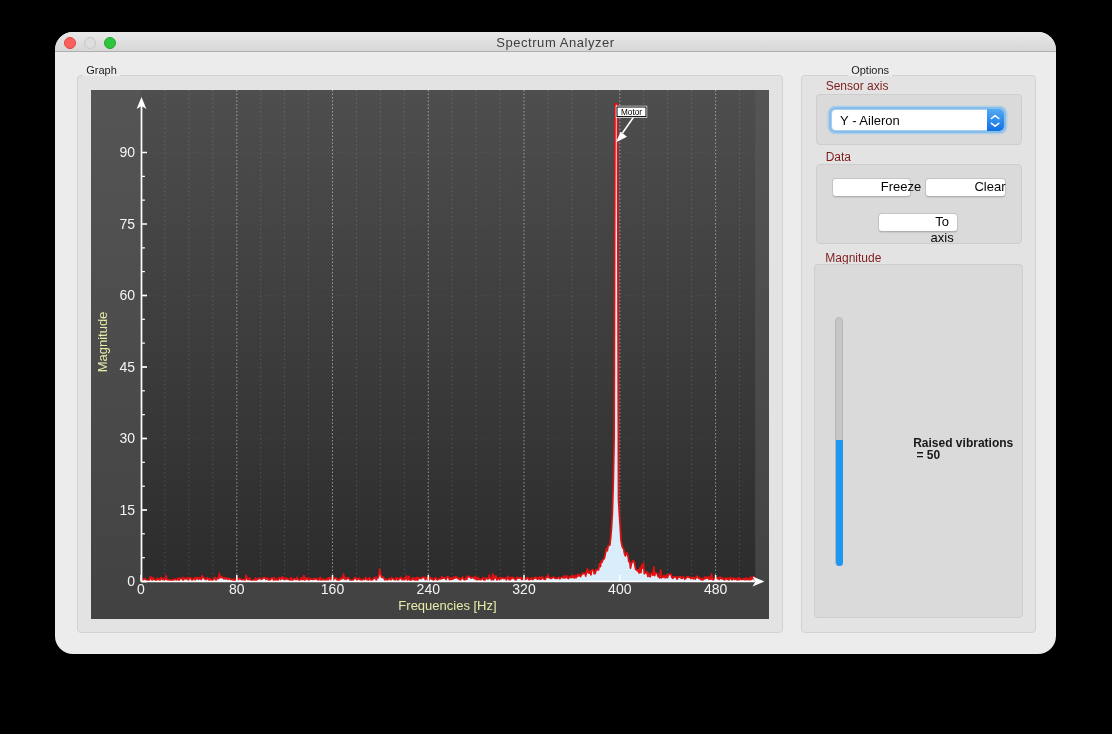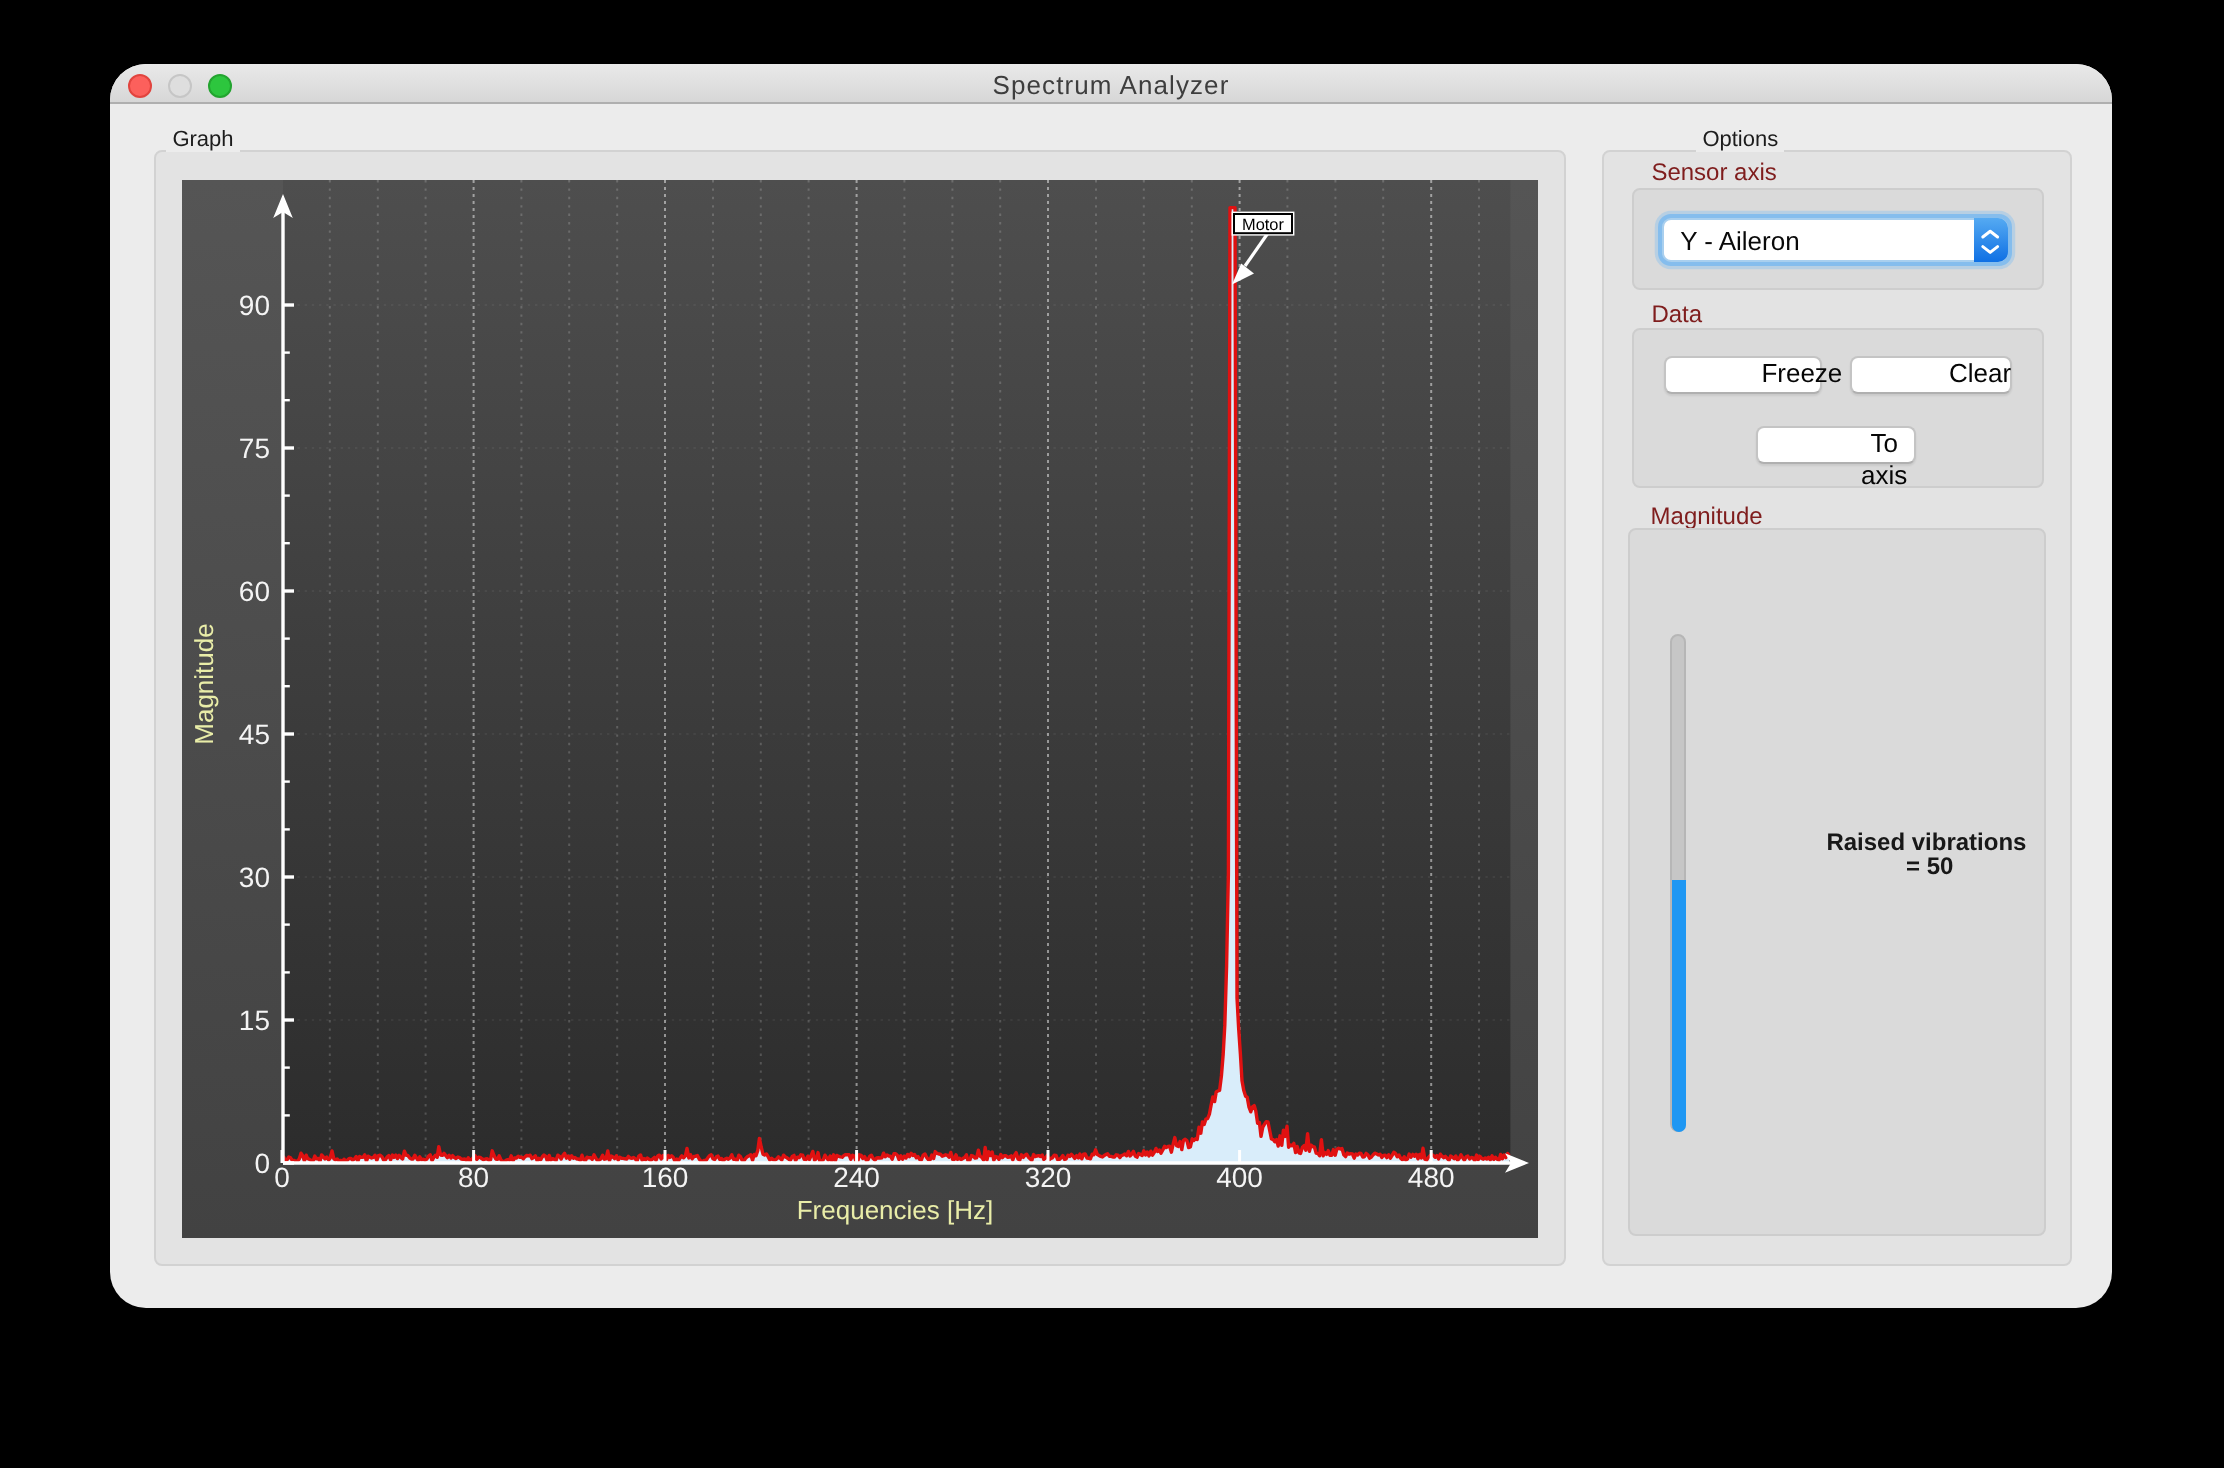--- a/index.html
+++ b/index.html
@@ -14,21 +14,21 @@
 .gbox { position:absolute; background:#e3e3e3; border:1px solid #d2d2d2; border-radius:4px; }
 .gbox2 { position:absolute; background:#dadada; border:1px solid #cdcdcd; border-radius:4px; }
 .glabel2 { position:absolute; font-size:12px; color:#7f1d1d; }
 #plot { position:absolute; left:13.2px; top:13.2px; width:678px; height:529px; }
 .btn { position:absolute; background:#fff; border:1px solid #c4c4c4; border-bottom-color:#b0b0b0; border-radius:4px; font-size:13px; color:#060606; text-align:center; line-height:16.5px; box-shadow:0 1px 1px rgba(0,0,0,0.08);padding-left:48px; }
 #combo { position:absolute; left:28.9px; top:32.5px; width:173px; height:21.8px; background:#fff; border:1px solid #a9cfee; border-radius:4.5px; box-shadow:0 0 0 2px rgba(116,183,240,0.75), 0 0 0 3.6px rgba(126,190,243,0.38); }
 #combo .txt { position:absolute; left:8.5px; top:3.2px; font-size:13px; color:#090909; }
 #combo .cap { position:absolute; right:-1px; top:-1px; width:17px; height:21.8px; background:linear-gradient(#55aaf2,#0f70e4); border-radius:0 5px 5px 0; }
 #slider { position:absolute; left:20.7px; top:52px; width:7.5px; height:248.5px; border-radius:4px; background:#c6c6c6; border:0.5px solid #b6b6b6; }
 #sliderblue { position:absolute; left:-0.5px; top:121.3px; width:7.5px; height:126.2px; border-radius:0 0 4px 4px; background:#1e97f3; }
-#vibtext { position:absolute; left:98.5px; top:151px; font-size:12px; font-weight:bold; color:#181818; line-height:11.6px; white-space:pre;text-align:center; }
+#vibtext { position:absolute; left:98.5px; top:173px; font-size:12px; font-weight:bold; color:#181818; line-height:11.6px; white-space:pre; }
 </style></head>
 <body>
 <div id="win">
   <div id="titlebar">
       <div id="title">Spectrum Analyzer</div>
     <div class="dot" id="dotr"></div>
       <div class="dot" id="doty"></div>
       <div class="dot" id="dotg"></div>
   </div>
   <div class="glabel" style="left:28px; top:31.5px;">Graph</div>

